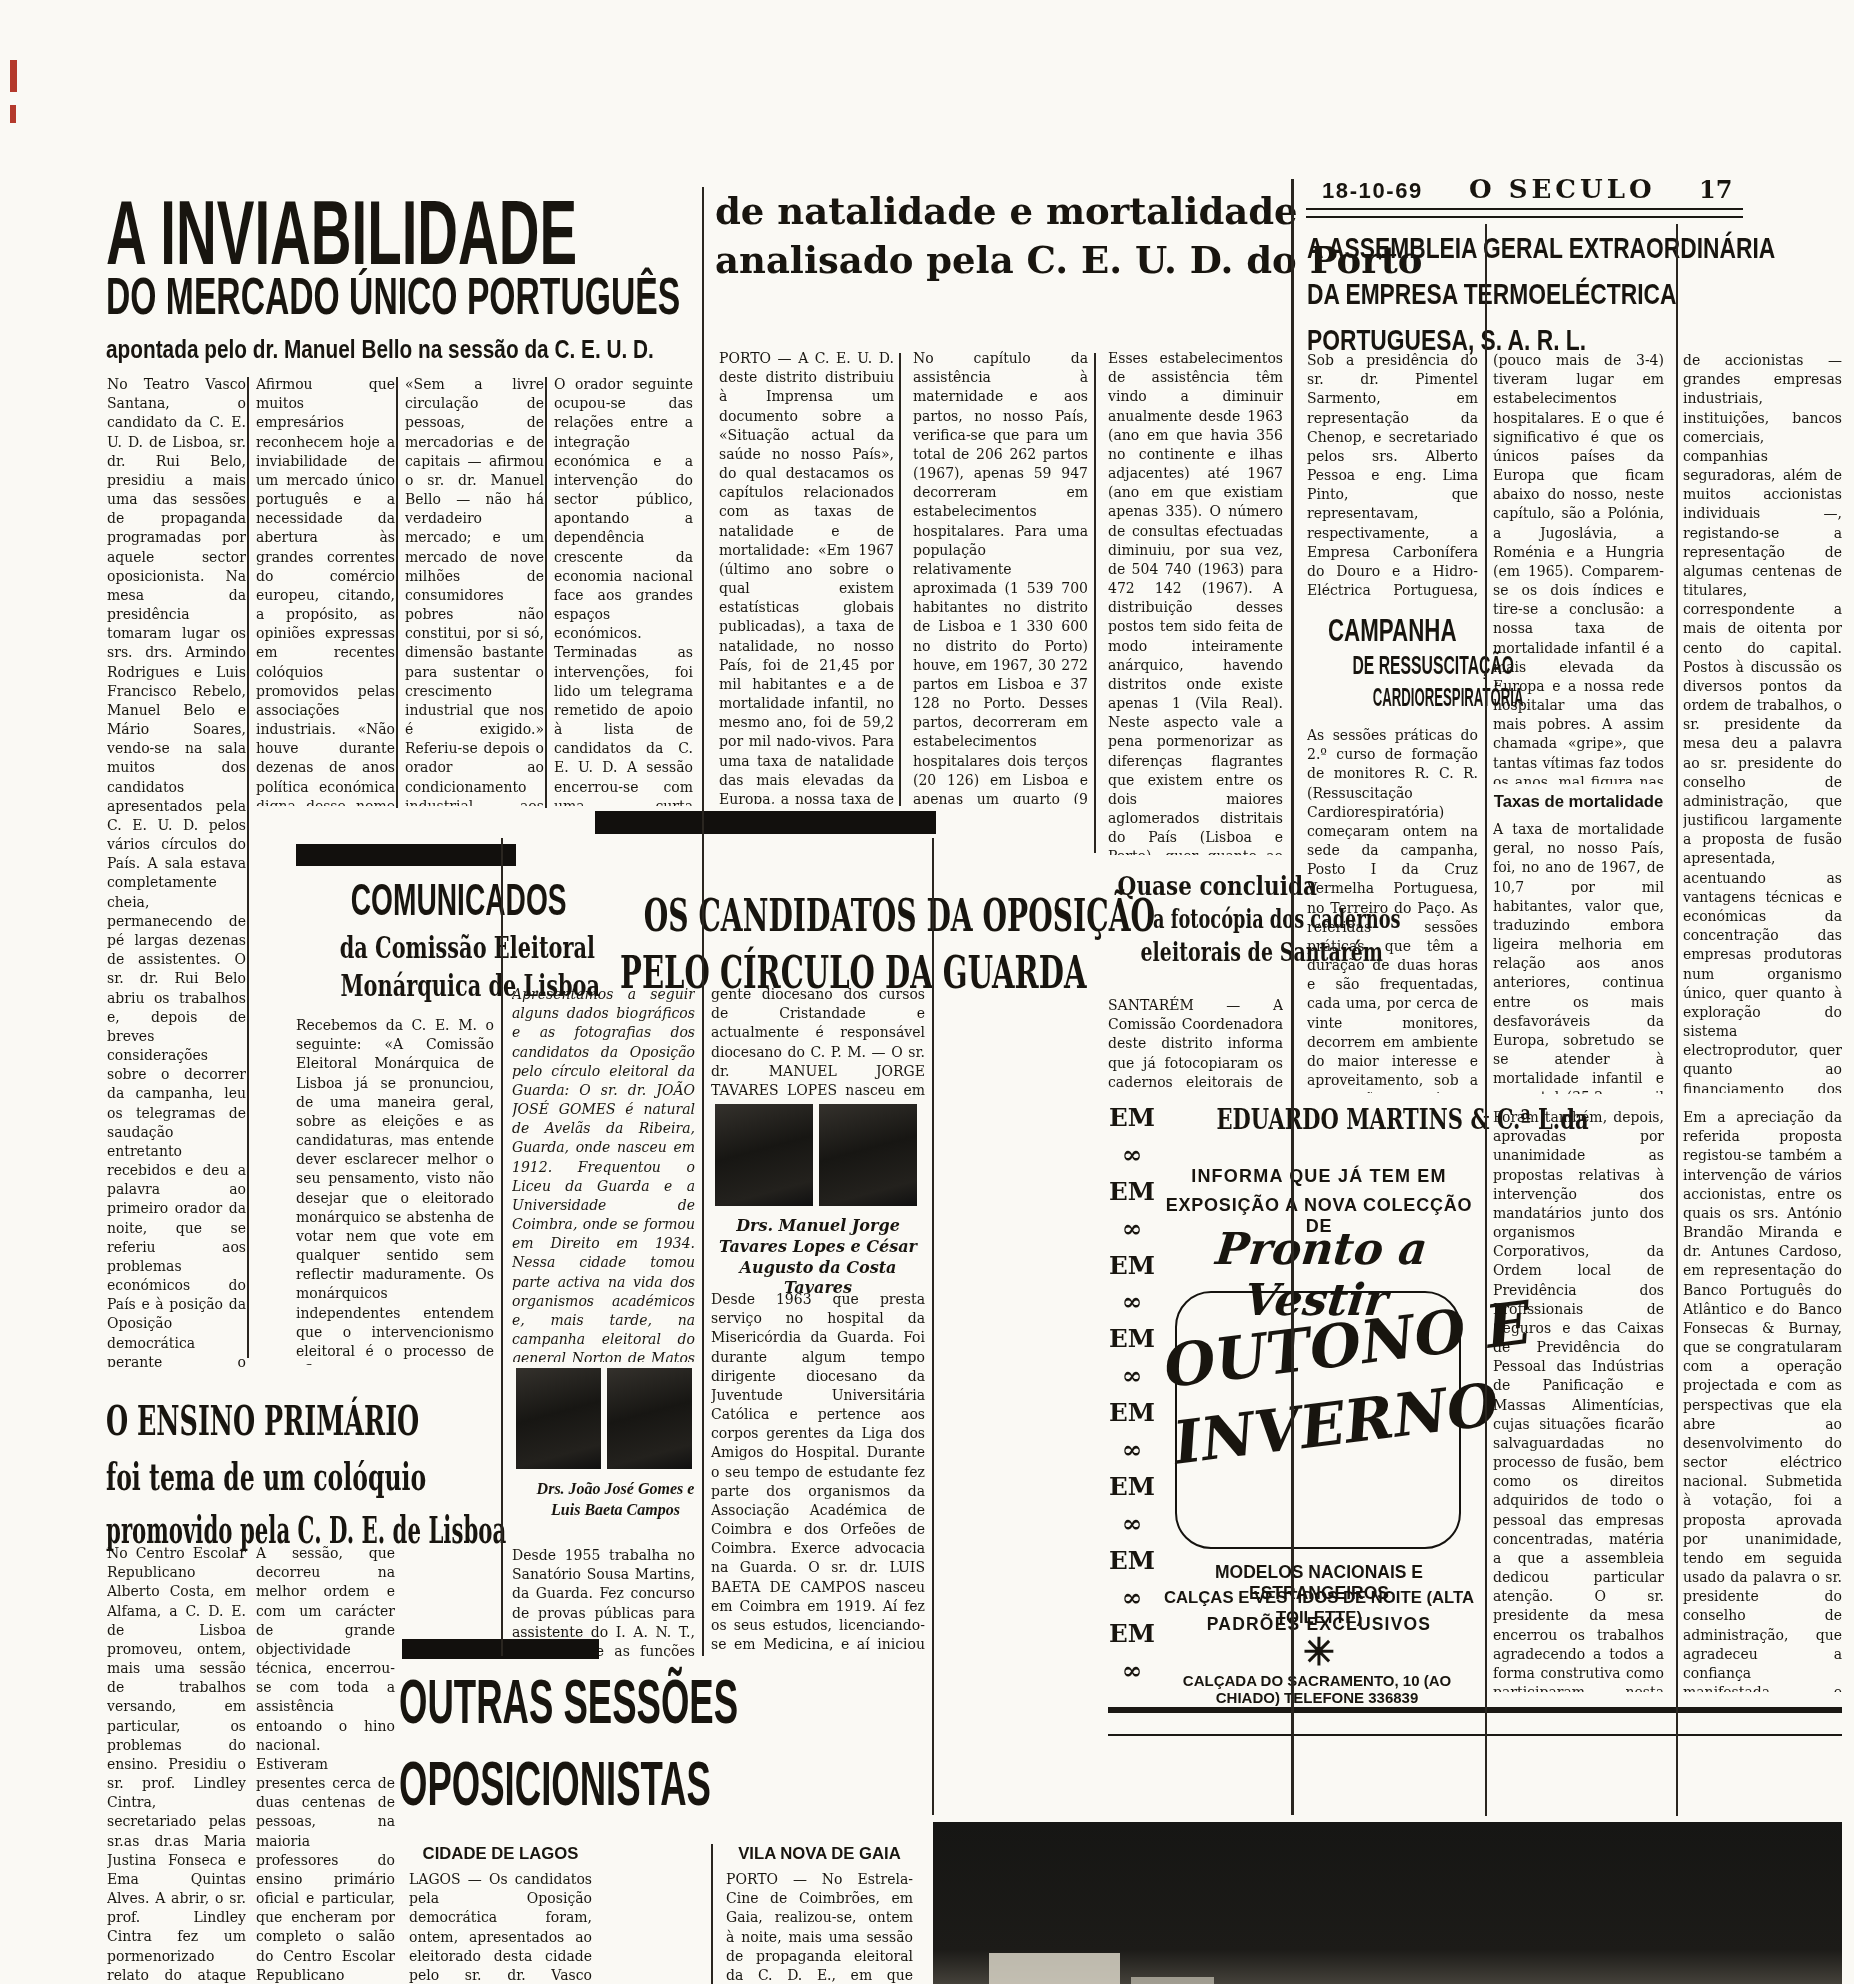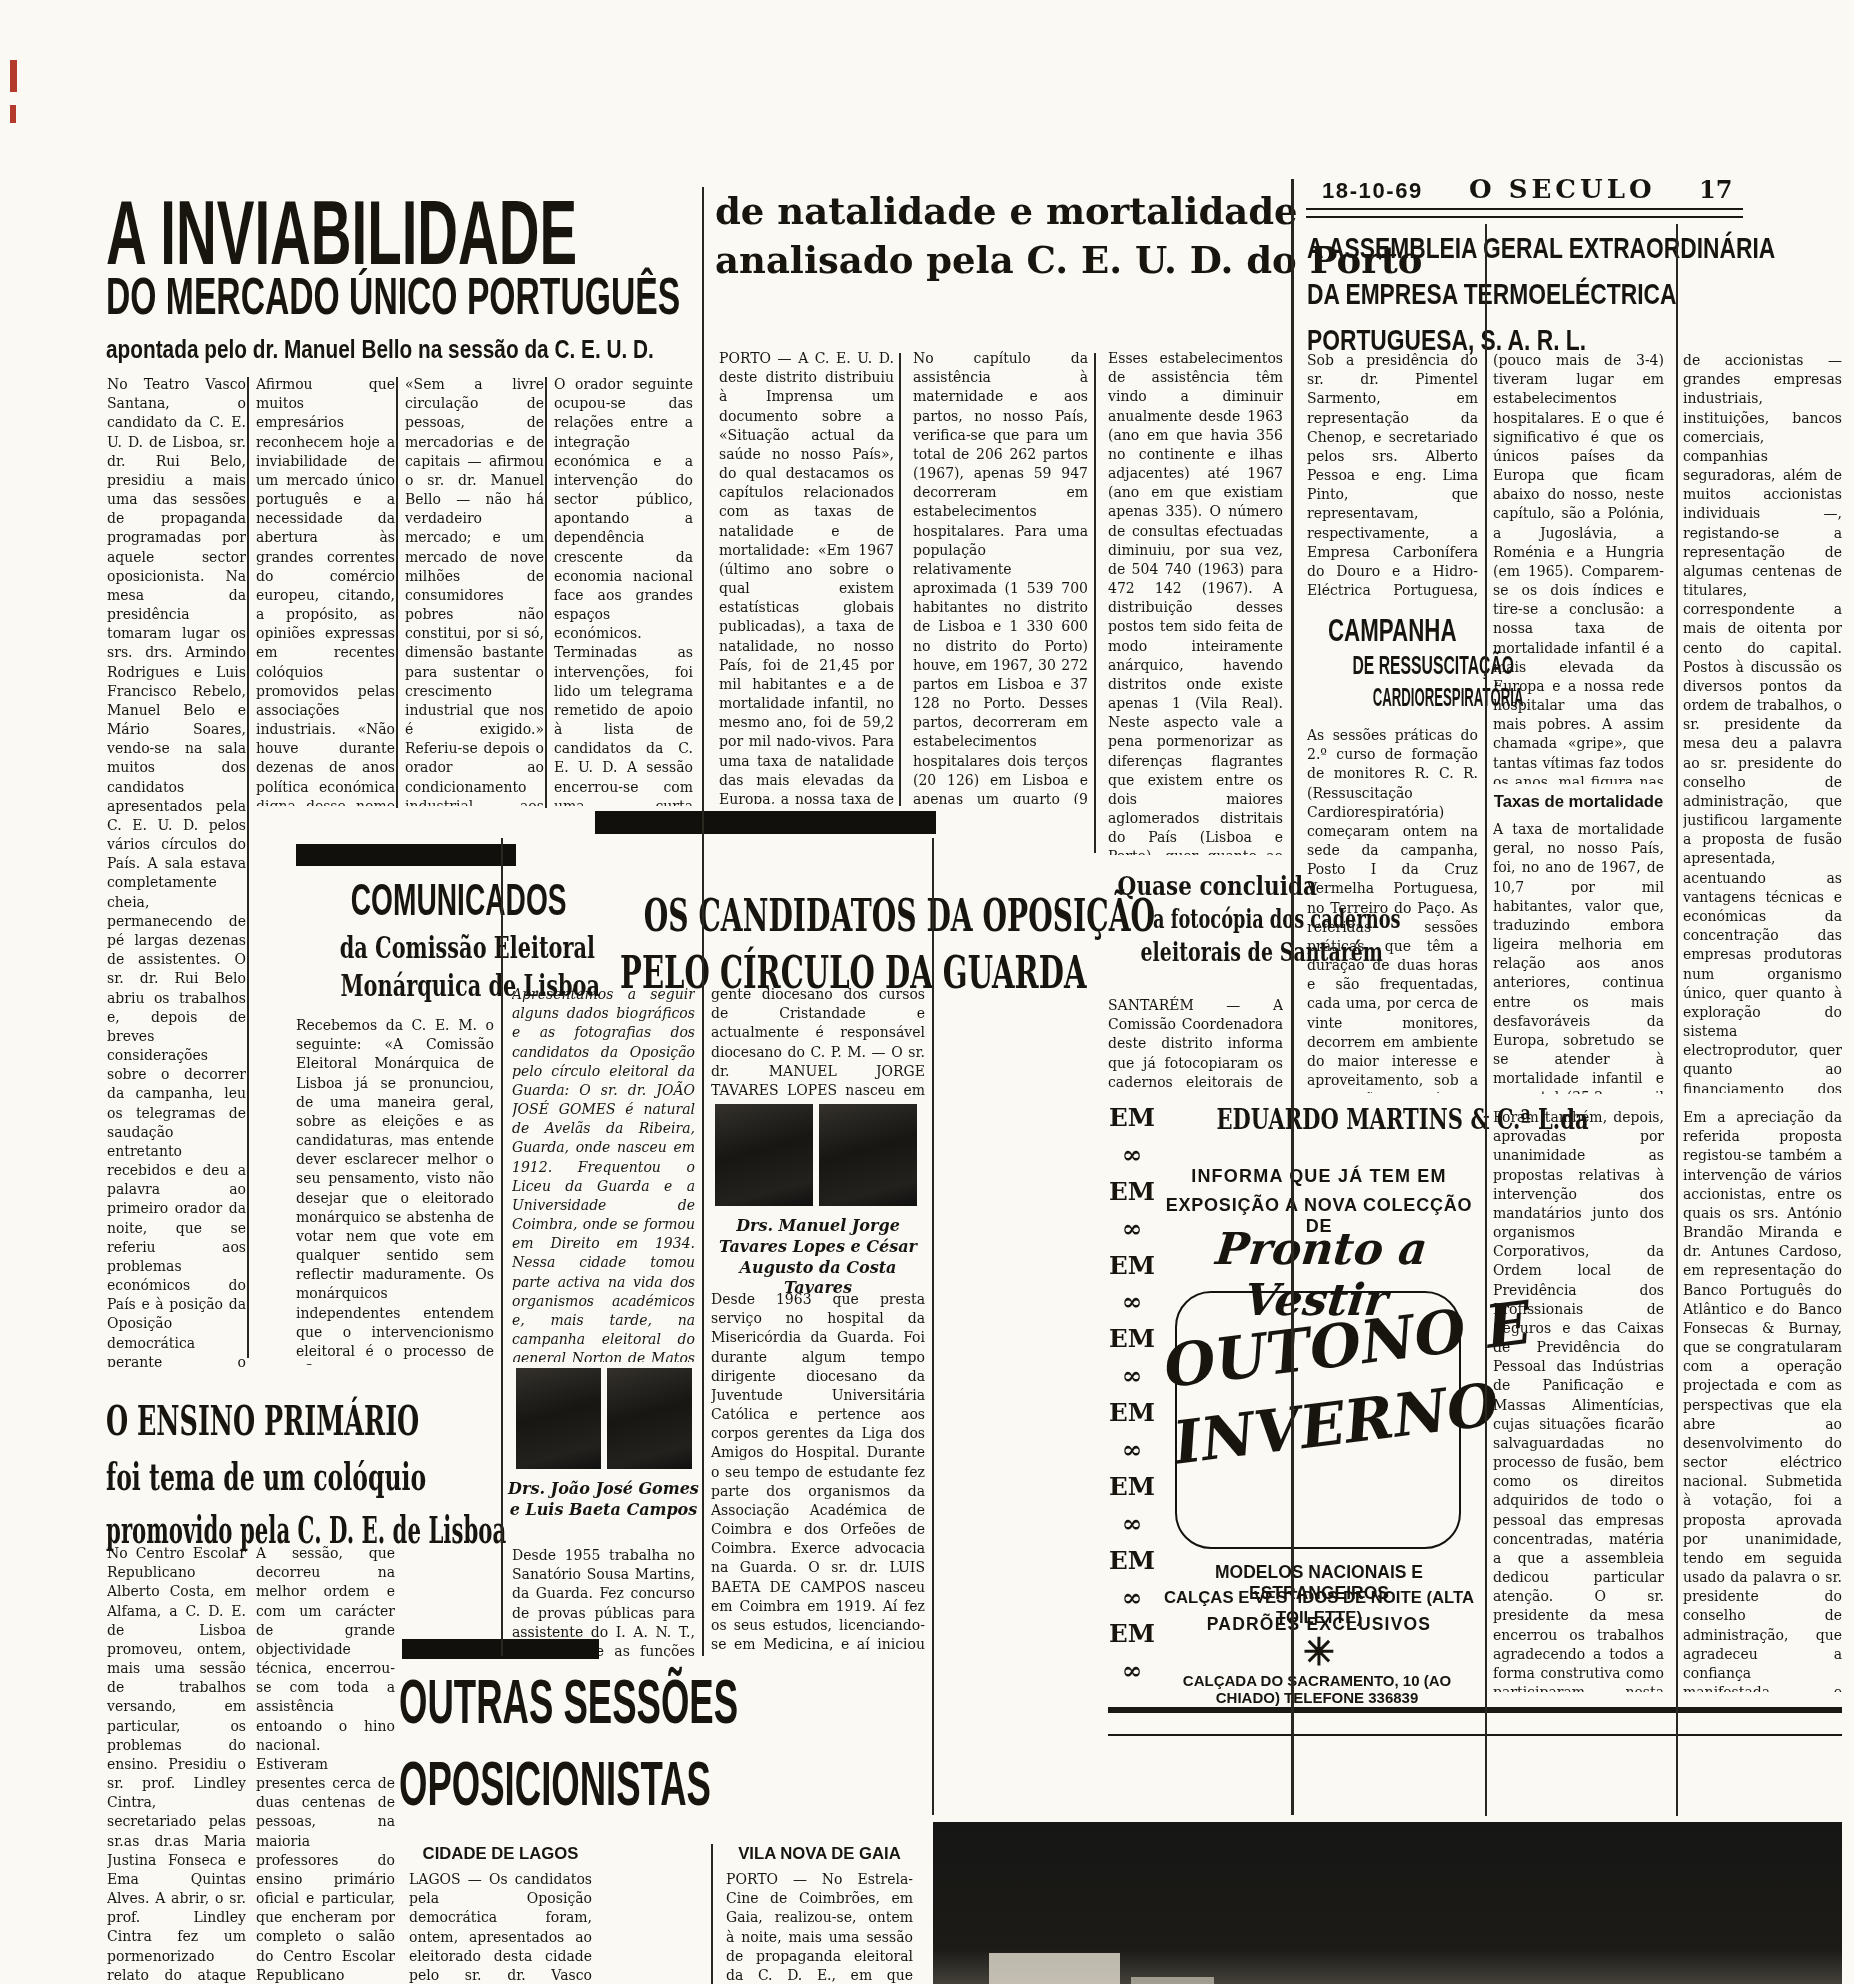--- a/index.html
+++ b/index.html
@@ -81,21 +81,21 @@
 <div class="abs col" style="left:1108px;top:996px;width:175px;height:95px;">SANTARÉM — A Comissão Coordenadora deste distrito informa que já fotocopiaram os cadernos eleitorais de quase todos os concelhos, prosseguindo o trabalho nos restantes.</div>
 
 <div class="abs bar" style="left:595px;top:811px;width:341px;height:23px;"></div>
 <div class="abs center" style="left:500px;top:842px;width:437px;margin-top:48px;">
   <div class="hl-serif nw sx" style="font-size:44px;transform:scaleX(0.64);">OS CANDIDATOS DA OPOSIÇÃO</div><br>
   <div class="hl-serif nw sx" style="font-size:44px;transform:scaleX(0.66);margin-top:6.4px;">PELO CÍRCULO DA GUARDA</div>
 </div>
 <div class="abs col" style="left:512px;top:985px;width:183px;height:377px;font-style:italic;">Apresentamos a seguir alguns dados biográficos e as fotografias dos candidatos da Oposição pelo círculo eleitoral da Guarda: O sr. dr. JOÃO JOSÉ GOMES é natural de Avelãs da Ribeira, Guarda, onde nasceu em 1912. Frequentou o Liceu da Guarda e a Universidade de Coimbra, onde se formou em Direito em 1934. Nessa cidade tomou parte activa na vida dos organismos académicos e, mais tarde, na campanha eleitoral do general Norton de Matos e nas actividades do Movimento de Unidade Democrática no distrito da Guarda, a cujo secretariado distrital presidiu. É delegado da Ordem dos Advogados na comarca e exerce advocacia com escritório aberto na cidade, gozando de merecido prestígio em todo o distrito, onde a sua candidatura foi recebida com viva simpatia.</div>
 <div class="abs photo" style="left:516px;top:1368px;width:85px;height:101px;"></div>
 <div class="abs photo" style="left:607px;top:1368px;width:85px;height:101px;"></div>
-<div class="abs caption" style="left:508px;top:1479px;width:191px;">Drs. João José Gomes e Luis Baeta Campos</div>
+<div class="abs caption" style="left:520px;top:1479px;width:191px;font-family:Liberation Serif, serif;">Drs. João José Gomes e Luis Baeta Campos</div>
 <div class="abs col" style="left:512px;top:1546px;width:183px;height:111px;">Desde 1955 trabalha no Sanatório Sousa Martins, da Guarda. Fez concurso de provas públicas para assistente do I. A. N. T., onde exerce as funções de primeiro-assistente. Em 1960 foi bolseiro em Paris, no Hospital Laennec.</div>
 
 <div class="abs col" style="left:711px;top:985px;width:214px;height:115px;">gente diocesano dos cursos de Cristandade e actualmente é responsável diocesano do C. P. M. — O sr. dr. MANUEL JORGE TAVARES LOPES nasceu em Coimbra, onde fez os seus estudos secundários e superiores, tendo-se formado em Direito em 1961.</div>
 <div class="abs photo" style="left:715px;top:1104px;width:98px;height:102px;"></div>
 <div class="abs photo" style="left:819px;top:1104px;width:98px;height:102px;"></div>
 <div class="abs caption" style="left:711px;top:1216px;width:214px;">Drs. Manuel Jorge Tavares Lopes e César Augusto da Costa Tavares</div>
 <div class="abs col" style="left:711px;top:1290px;width:214px;height:367px;">Desde 1963 que presta serviço no hospital da Misericórdia da Guarda. Foi durante algum tempo dirigente diocesano da Juventude Universitária Católica e pertence aos corpos gerentes da Liga dos Amigos do Hospital. Durante o seu tempo de estudante fez parte dos organismos da Associação Académica de Coimbra e dos Orfeões de Coimbra. Exerce advocacia na Guarda. O sr. dr. LUIS BAETA DE CAMPOS nasceu em Coimbra em 1919. Aí fez os seus estudos, licenciando-se em Medicina, e aí iniciou a carreira hospitalar, que prosseguiu na Guarda, para onde veio como médico do quadro do sanatório. Prestou provas públicas na Faculdade de Ciências Médicas e frequentou cursos de aperfeiçoamento em Espanha e em França, contando vasta colaboração dispersa por revistas da especialidade. É vogal da direcção da Liga dos Amigos do Hospital da Misericórdia e pertence a várias colectividades locais, sendo muito estimado pelas populações do distrito.</div>
 
 <div class="abs bar" style="left:296px;top:844px;width:220px;height:22px;"></div>
 <div class="abs center" style="left:290px;top:875px;width:230px;">

